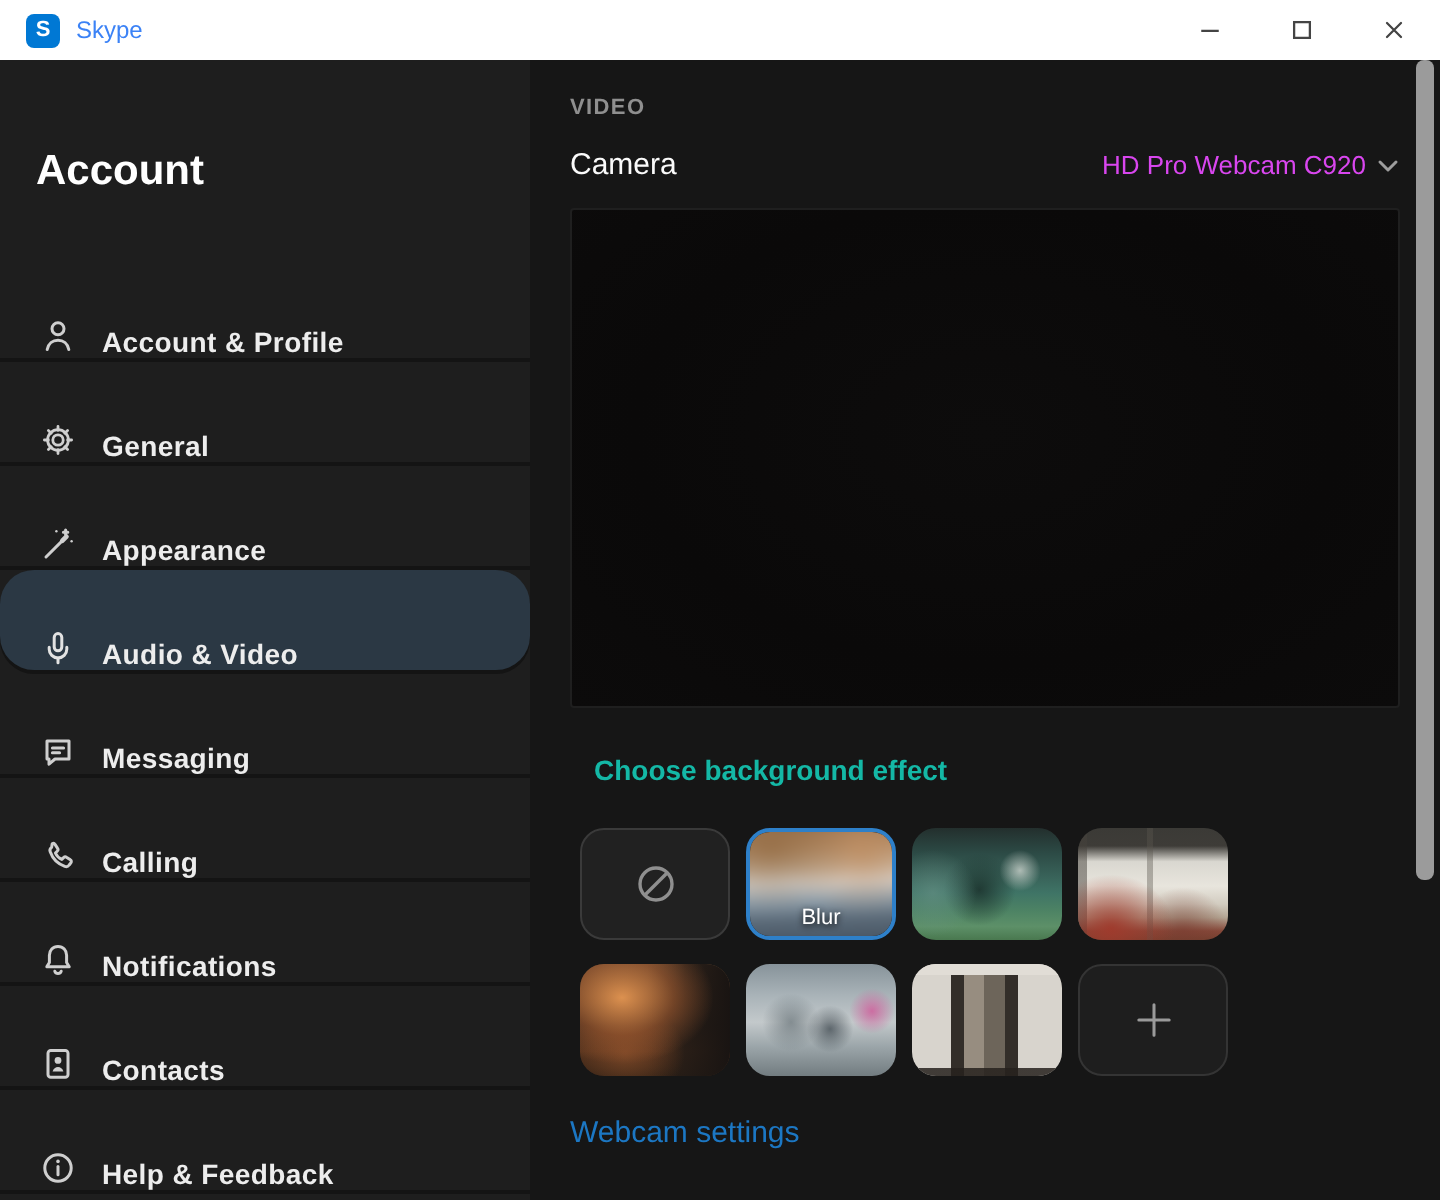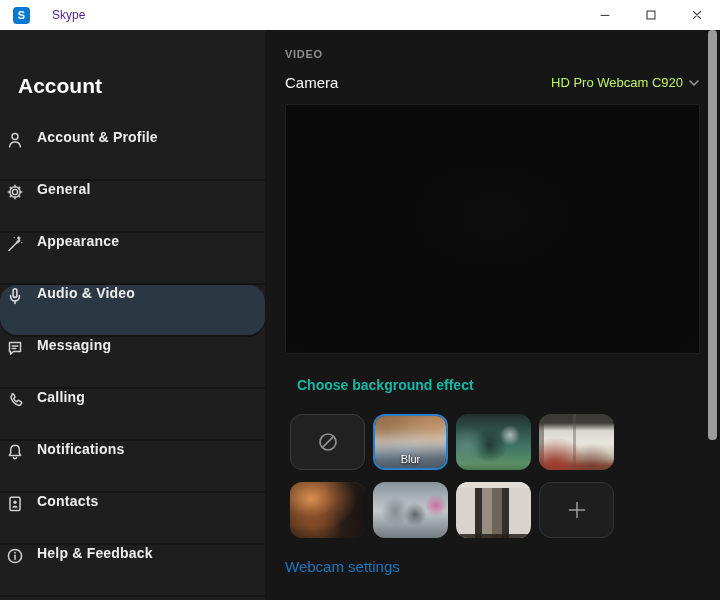--- a/index.html
+++ b/index.html
@@ -5,39 +5,39 @@
   html,body{margin:0;padding:0;background:#000;}
   .app{position:relative;width:720px;height:600px;overflow:hidden;
        font-family:"Liberation Sans",sans-serif;background:var(--panel-bg,#161616);
        -webkit-font-smoothing:antialiased;}
   
   .titlebar{position:absolute;top:0;left:0;width:720px;height:30px;background:#ffffff;
             display:flex;align-items:center;box-sizing:border-box;padding-left:13px;}
   .logo{width:17px;height:17px;border-radius:4px;background:var(--accent-blue,#0078d4);
         color:#fff;font-size:11px;font-weight:bold;display:flex;align-items:center;
         justify-content:center;flex:0 0 auto;}
-  .win-title{margin-left:22px;font-size:12px;color:#4c1d95;}
+  .win-title{margin-left:8px;font-size:12px;color:#3b82f6;}
   .win-controls{margin-left:auto;display:flex;height:30px;}
   .win-btn{width:46px;height:30px;display:flex;align-items:center;justify-content:center;cursor:pointer;}
   
   .sidebar{position:absolute;top:30px;left:0;width:265px;height:570px;background:#1e1e1e;}
   .sidebar-heading{padding:44px 0 0 18px;font-size:21px;font-weight:bold;color:#ffffff;height:55px;box-sizing:content-box;}
   .menu{position:absolute;top:99px;left:0;width:265px;}
-  .menu-item{height:50px;margin-bottom:2px;background:#1e1e1e;display:flex;align-items:flex-start;
-             padding-left:4px;cursor:pointer;box-shadow:0 2px 0 #141414;}
+  .menu-item{height:50px;margin-bottom:2px;background:#1e1e1e;display:flex;align-items:flex-end;
+             padding-left:18px;cursor:pointer;box-shadow:0 2px 0 #141414;}
   .menu-item.selected{background:var(--selected-item-bg,#2b3844);border-radius:17px;}
   .mi-icon{width:22px;height:22px;display:flex;align-items:center;justify-content:center;flex:0 0 auto;}
   .mi-label{margin-left:11px;font-size:14px;font-weight:bold;color:#ededed;letter-spacing:.2px;}
   
   .main{position:absolute;top:30px;left:265px;width:455px;height:578px;background:var(--panel-bg,#161616);
         box-sizing:border-box;padding:0 20px;}
   .section-label{margin-top:18px;font-size:11px;font-weight:bold;color:#8f8f8f;letter-spacing:.7px;}
   .camera-row{margin-top:14px;width:415px;display:flex;justify-content:space-between;align-items:center;}
   .camera-label{font-size:15px;font-weight:normal;color:#fafafa;}
-  .camera-select{font-size:13px;color:#bef264;display:flex;align-items:center;gap:5px;cursor:pointer;}
+  .camera-select{font-size:13px;color:#d946ef;display:flex;align-items:center;gap:5px;cursor:pointer;}
   .preview{margin-top:13px;width:415px;height:250px;border:1px solid #1f1f1f;border-radius:2px;
            box-sizing:border-box;background:
            radial-gradient(ellipse at 50% 45%, #0d0c0c 0%, #0a0909 60%, #0c0b0b 100%);}
   .effect-heading{margin-top:23px;font-size:14px;font-weight:bold;color:#14b8a6;margin-left:12px;}
   .tiles{margin-top:21px;margin-left:5px;display:grid;grid-template-columns:repeat(4,75px);
          gap:12px 8px;width:410px;}
   .tile{width:75px;height:56px;border-radius:12px;position:relative;overflow:hidden;cursor:pointer;
         box-sizing:border-box;background:#1c1c1c;}
   .tile .art{position:absolute;inset:0;}
   .tile-none{background:#212121;border:1px solid #3a3a3a;display:flex;align-items:center;justify-content:center;}

